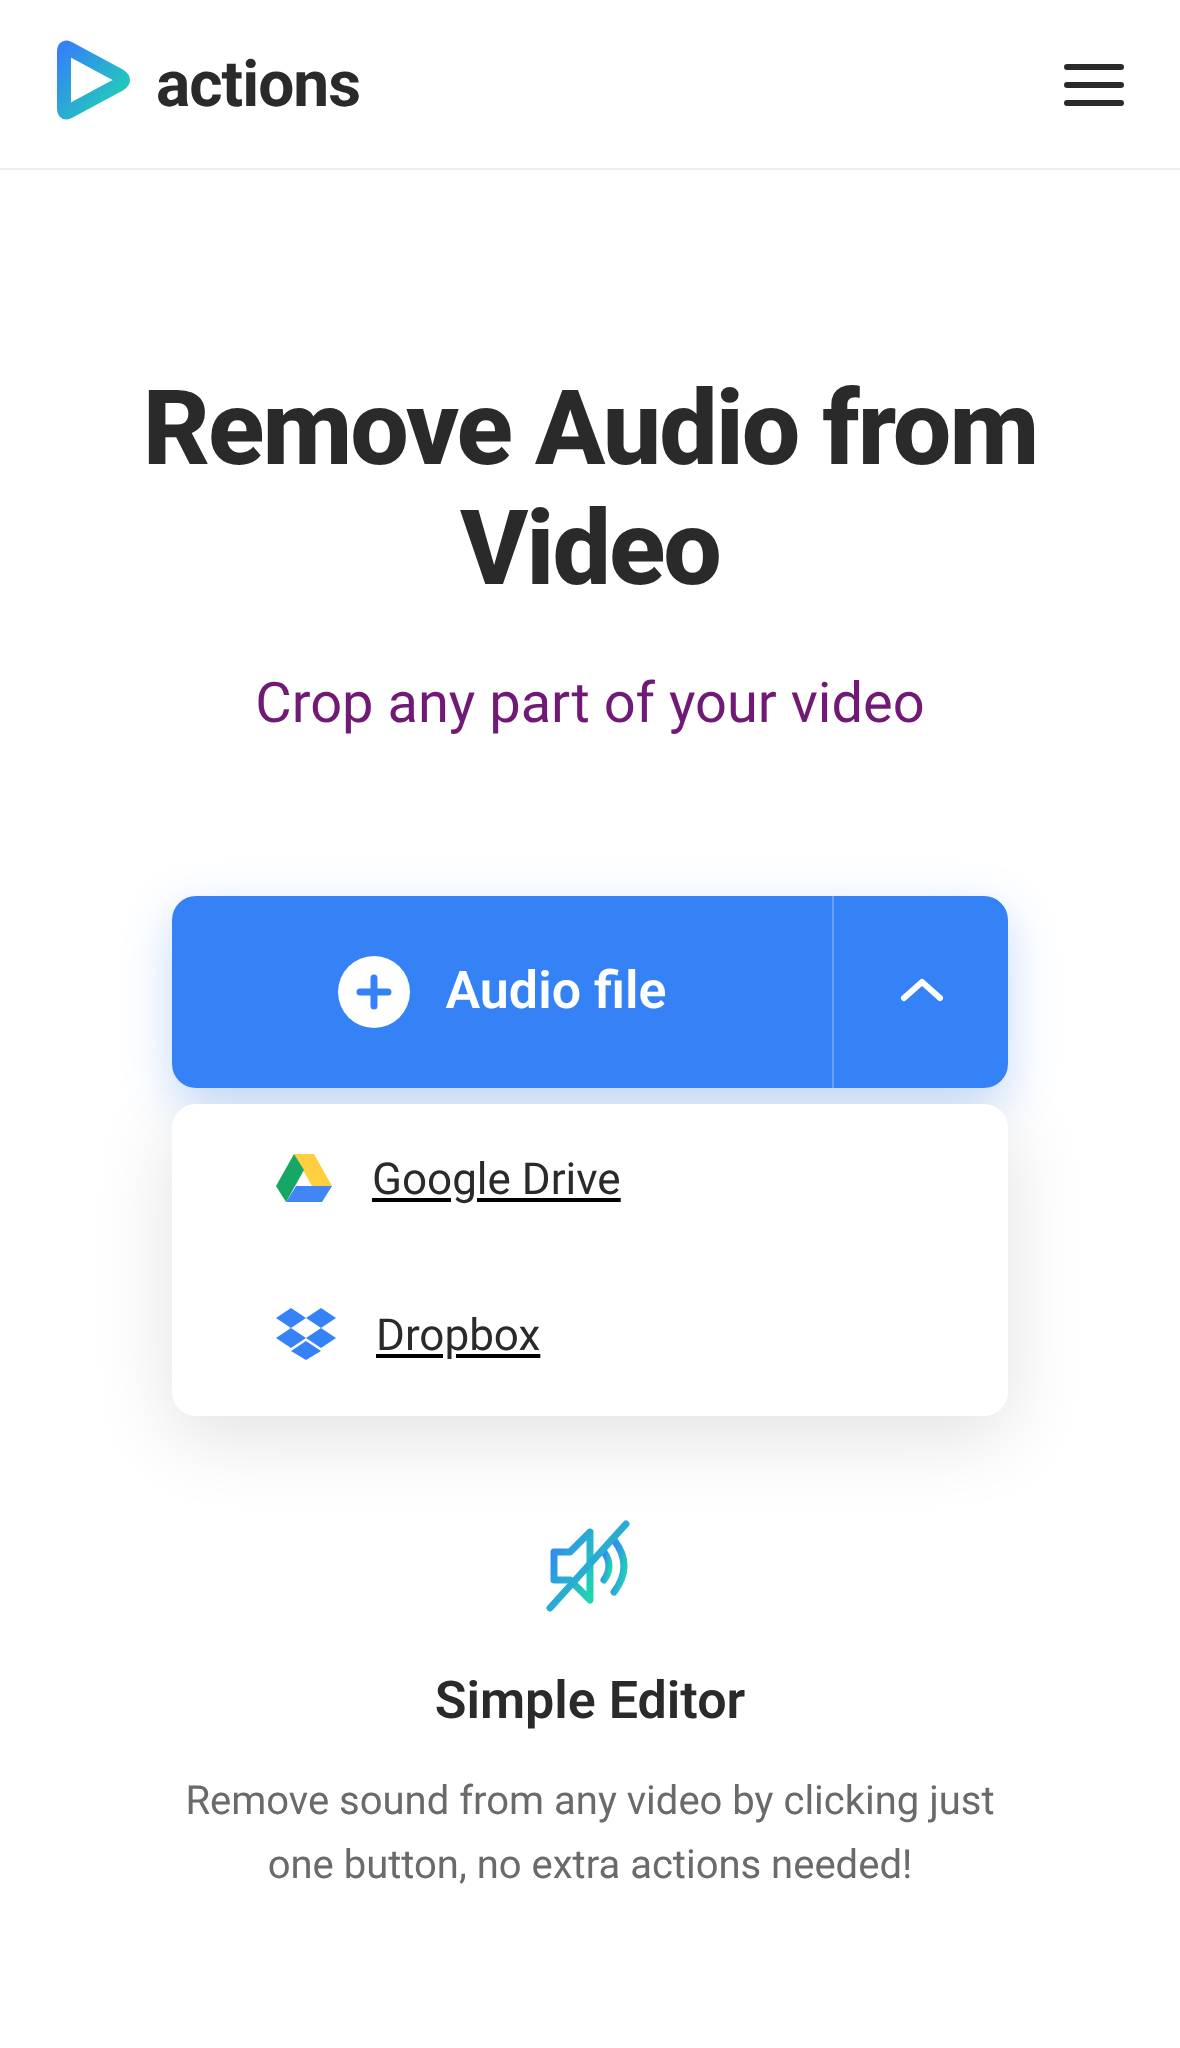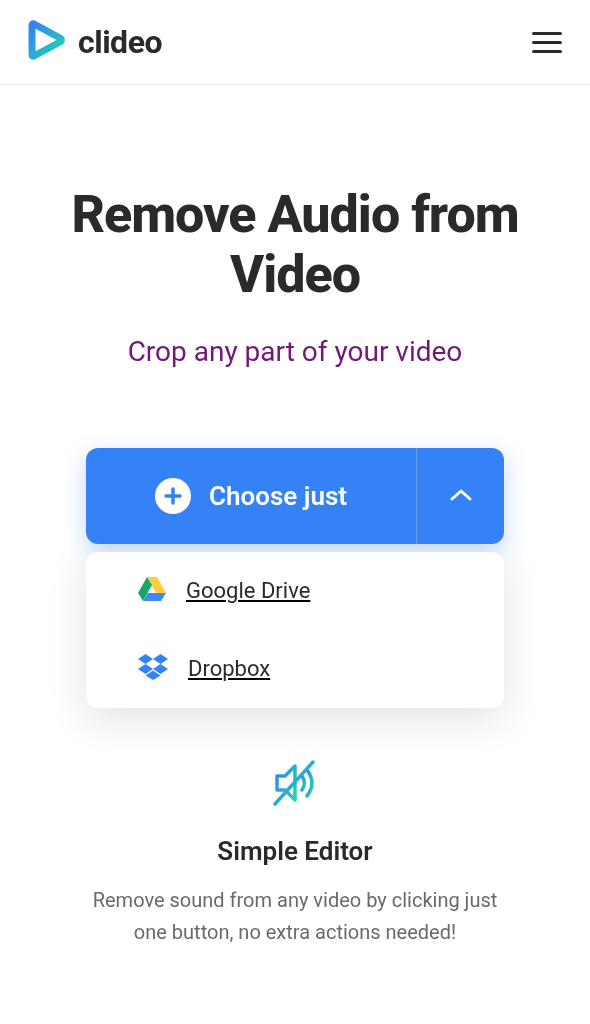--- a/index.html
+++ b/index.html
@@ -167,42 +167,42 @@
       <svg width="38" height="40" viewBox="0 0 38 40">
         <defs>
           <linearGradient id="playgrad" x1="0%" y1="0%" x2="100%" y2="100%">
             <stop offset="0%" stop-color="#3482f6"></stop>
             <stop offset="100%" stop-color="#1fd6b0"></stop>
           </linearGradient>
         </defs>
         <path d="M 6 4 Q 4 3 4 6 L 4 34 Q 4 37 6 36 L 32 22 Q 35 20 32 18 Z" fill="none" stroke="url(#playgrad)" stroke-width="7" stroke-linejoin="round"></path>
       </svg>
     </span>
-    <span class="logo-text">clideo</span>
+    <span class="logo-text">actions</span>
   </div>
   <div class="hamburger">
     <span></span>
     <span></span>
     <span></span>
   </div>
 </header>
 
 <main class="main">
   <h1 class="title">Remove Audio from Video</h1>
   <p class="subtitle">Crop any part of your video</p>
 
   <div class="upload-section">
     <div class="choose-file-btn">
       <div class="choose-main">
         <span class="plus-circle">
           <svg viewBox="0 0 20 20">
               <path d="M10 3 L10 17 M3 10 L17 10" stroke="#3482f6" stroke-width="3.5" stroke-linecap="round"></path>
             </svg>
         </span>
-        <span>Choose just</span>
+        <span>Audio file</span>
       </div>
       <div class="choose-dropdown">
         <span>
           <svg width="22" height="12" viewBox="0 0 22 12">
               <path d="M2 10 L11 2 L20 10" stroke="white" stroke-width="3" fill="none" stroke-linecap="round" stroke-linejoin="round"></path>
             </svg>
         </span>
       </div>
     </div>
 

